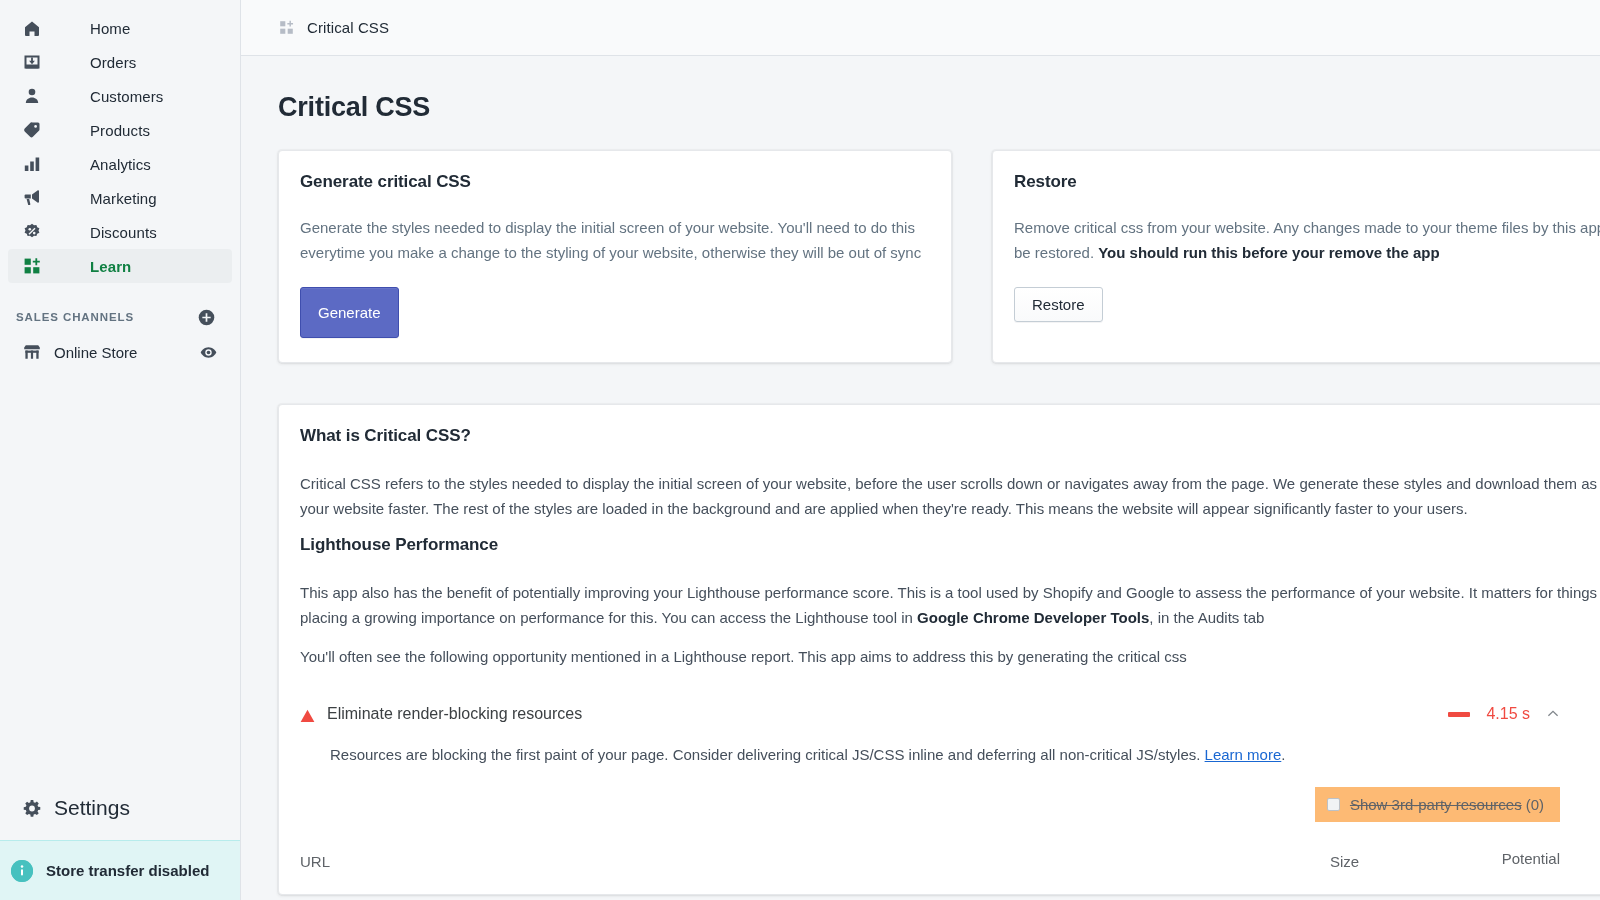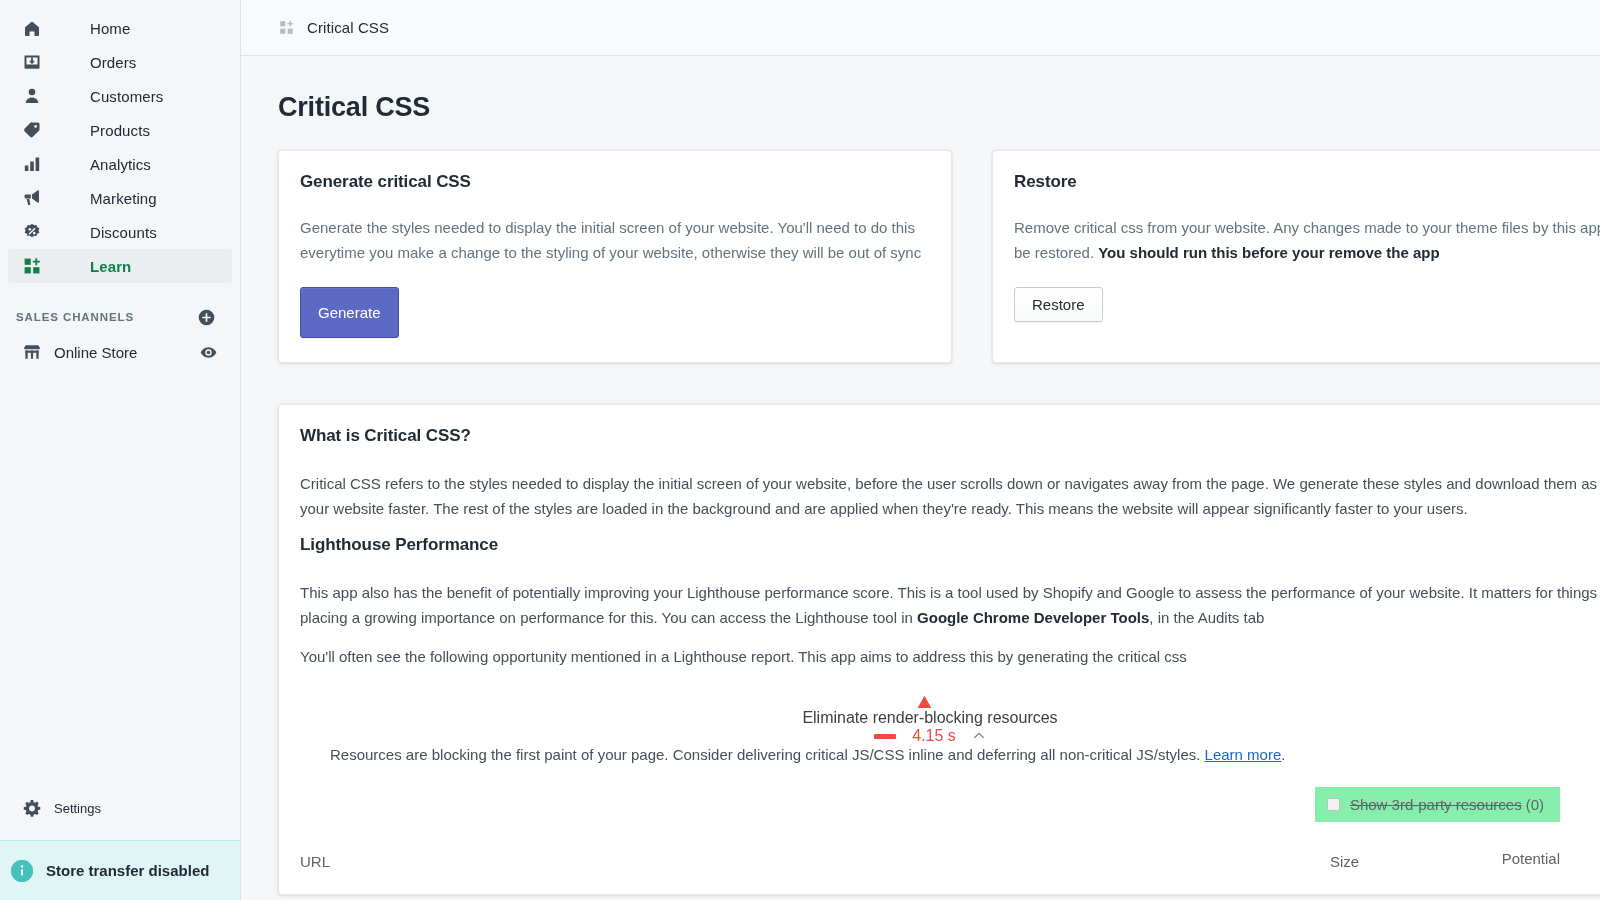--- a/index.html
+++ b/index.html
@@ -85,21 +85,21 @@
   .settings-row {
     display: flex; align-items: center;
     height: 40px; margin: 0 8px 12px 8px; padding: 0 8px;
     border-radius: 4px; cursor: pointer;
   }
   .settings-row .nav-icon {
     width: 20px; height: 20px; margin-right: 12px; margin-left: 6px;
     display: flex; align-items: center; justify-content: center;
     flex: 0 0 20px;
   }
-  .settings-row .nav-label { font-size: 13px; }
+  .settings-row .nav-label { font-size: 21px; }
 
   #transfer-banner {
     background: #e0f5f5;
     border-top: 1px solid #b7ecec;
     height: 60px;
     display: flex; align-items: center;
     padding-left: 11px;
     cursor: pointer;
   }
   #transfer-banner .banner-icon {
@@ -210,23 +210,22 @@
   }
   #info-card p.wrap2 { white-space: normal; width: 1700px; }
   #info-card p b { color: #212b36; font-weight: 700; }
 
   
   #audit {
     margin-top: 26px;
     width: 1260px;
   }
   .audit-head {
-    display: flex; align-items: center;
+    display: flex; align-items: flex-end;
     height: 28px;
-    flex-direction: column;
   }
   .audit-warn-icon { margin-right: 12px; display: flex; align-items: center; }
   .audit-title {
     font-size: 16px; color: #3c4043;
     font-family: "Liberation Sans", sans-serif;
     flex: 1;
   }
   .audit-metric { display: flex; align-items: center; }
   .audit-dash {
     width: 22px; height: 5px; background: #f04a41; border-radius: 1px;
@@ -241,21 +240,21 @@
     width: 900px;
   }
   .audit-desc a { color: #1967d2; text-decoration: underline; }
 
   .thirdparty-bar {
     margin-top: 20px;
     width: 1260px;
     display: flex; justify-content: flex-end;
   }
   .thirdparty-inner {
-    background: #86efac;
+    background: #fdba74;
     padding: 9px 16px 9px 12px;
     display: flex; align-items: center;
   }
   .tp-check {
     width: 13px; height: 13px;
     border: 1px solid #bdc1c6; background: #f1f3f4;
     border-radius: 2px; margin-right: 10px; cursor: pointer;
     flex: 0 0 13px;
   }
   .tp-label {

